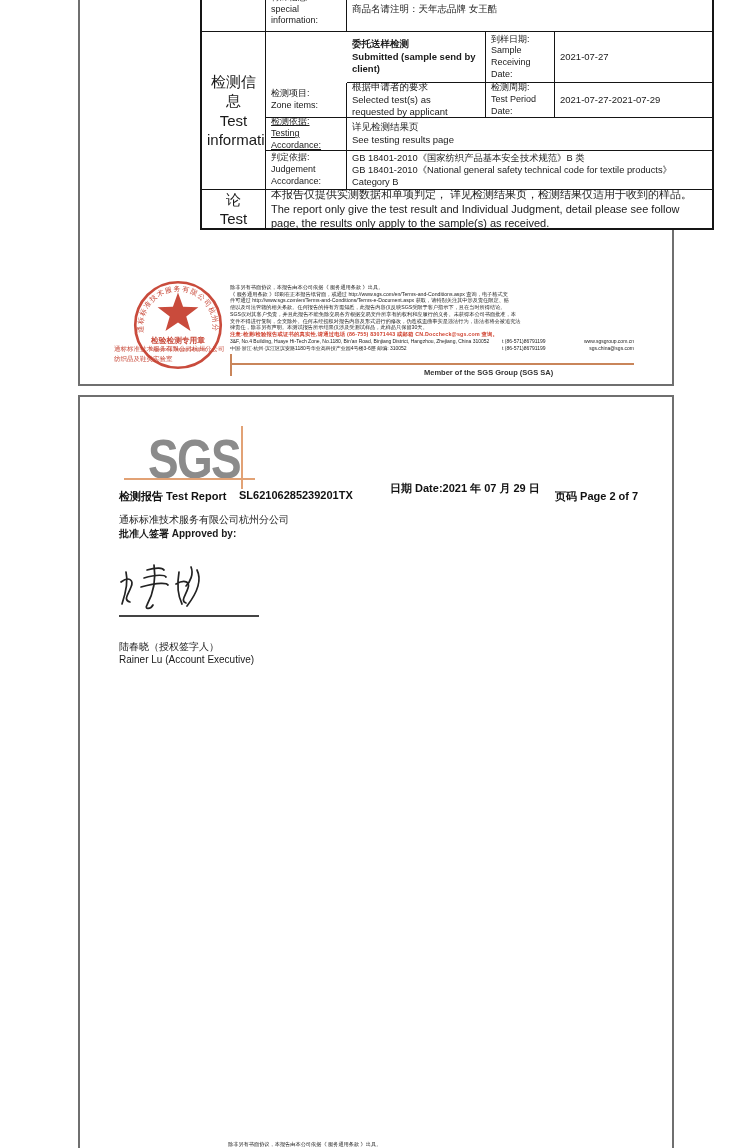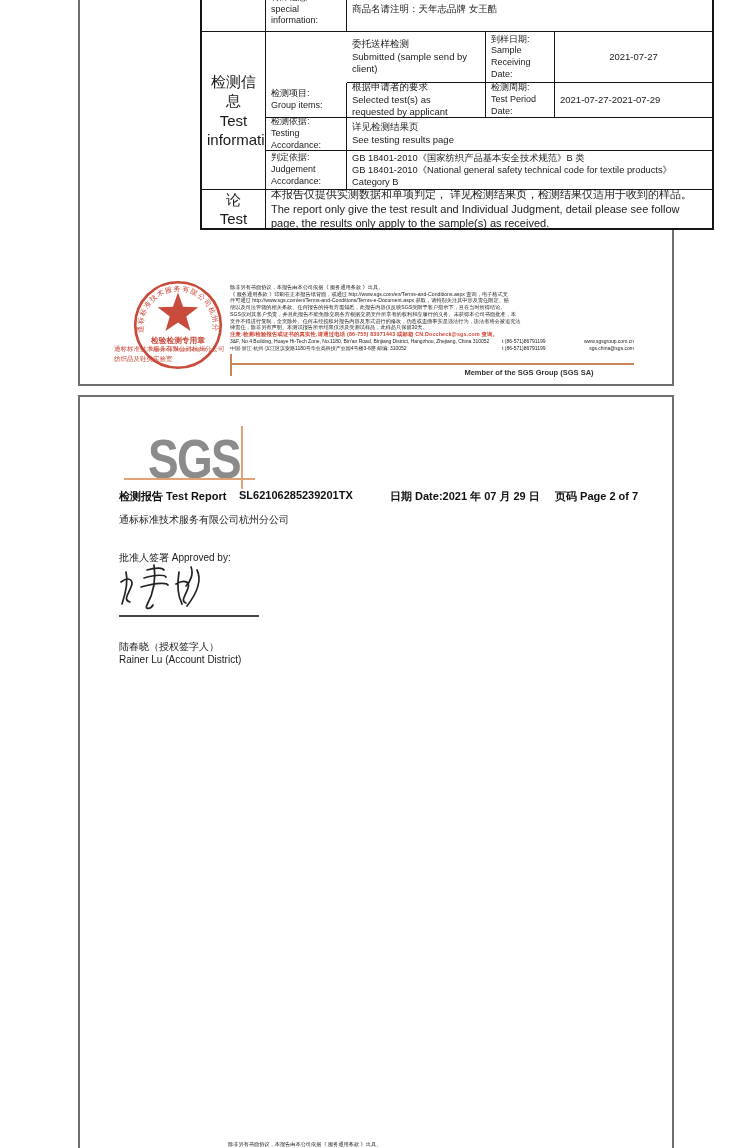--- a/index.html
+++ b/index.html
@@ -19,39 +19,39 @@
         padding:2px 5px;display:flex;flex-direction:column;justify-content:center;
         overflow:hidden;}
   .no-br{border-right:none;}
   .no-bb{border-bottom:none;}
   .lab{font-size:9px;line-height:1.3;white-space:pre-line;}
   .val{font-size:9.5px;line-height:1.32;white-space:pre-line;}
   .hdr{text-align:center;font-size:15px;line-height:1.3;white-space:pre-line;}
   .c-empty{grid-area:1/1/2/2;}
   .c-sp-l{grid-area:1/2/2/3;}  .c-sp-v{grid-area:1/3/2/6;}
   .c-info{grid-area:2/1/6/2;}
-  .c-tt-l{grid-area:2/2/3/3;}  .c-tt-v{grid-area:2/3/3/4;}
-  .c-sd-l{grid-area:2/4/3/5;}  .c-sd-v{grid-area:2/5/3/6;text-align:center;}
+  .c-tt-l{grid-area:2/2/3/3;}  .c-tt-v{grid-area:2/3/3/4;font-weight:bold;}
+  .c-sd-l{grid-area:2/4/3/5;}  .c-sd-v{grid-area:2/5/3/6;}
   .c-ti-l{grid-area:3/2/4/3;}  .c-ti-v{grid-area:3/3/4/4;}
   .c-tp-l{grid-area:3/4/4/5;}  .c-tp-v{grid-area:3/5/4/6;}
-  .c-ta-l{grid-area:4/2/5/3;}  .c-ta-v{grid-area:4/3/5/6;}
+  .c-ta-l{grid-area:4/2/5/3;text-decoration:underline;}  .c-ta-v{grid-area:4/3/5/6;}
   .c-j-l{grid-area:5/2/6/3;}   .c-j-v{grid-area:5/3/6/6;}
   .c-cc-h{grid-area:6/1/7/2;}  .c-cc-v{grid-area:6/2/7/6;}
 
   
   .fineprint{width:404px;font-size:5.2px;line-height:6.7px;color:#222;}
   .fineprint div{white-space:nowrap;overflow:hidden;}
   .notice{color:#cf3f2c;font-weight:bold;letter-spacing:.2px;font-size:5.3px;
           white-space:nowrap;overflow:hidden;}
   .addr-row{display:flex;font-size:5px;line-height:7.5px;white-space:nowrap;overflow:hidden;}
   .addr-row .a1{width:272px;overflow:hidden;}
   .addr-row .a2{width:66px;overflow:hidden;}
   .addr-row .a3{flex:1;text-align:right;overflow:hidden;}
 
-  .member{font-size:7.5px;font-weight:600;color:#333;text-align:center;width:210px;}
+  .member{font-size:7.5px;font-weight:600;color:#333;text-align:left;width:210px;}
 
   
   .sgslogo{font-weight:bold;color:#8b8b8b;font-size:56px;line-height:1;
            letter-spacing:-2px;transform:scaleX(.82);transform-origin:left top;}
   .orange{background:#e2a275;}
   .hline2{font-size:11px;font-weight:bold;color:#111;white-space:nowrap;}
   .plain{font-size:10px;color:#1a1a1a;white-space:nowrap;}
 
   .stamp-overlay{color:#c43c2b;font-size:6.5px;line-height:1;white-space:nowrap;opacity:.92;}
   .sigline{background:#444;height:2px;}
@@ -75,21 +75,21 @@
     <div class="cell val c-tt-v">委托送样检测
 Submitted (sample send by
 client)</div>
     <div class="cell lab c-sd-l">到样日期:
 Sample
 Receiving
 Date:</div>
     <div class="cell val c-sd-v no-br">2021-07-27</div>
 
     <div class="cell lab c-ti-l">检测项目:
-Group items:</div>
+Zone items:</div>
     <div class="cell val c-ti-v">根据申请者的要求
 Selected test(s) as
 requested by applicant</div>
     <div class="cell lab c-tp-l">检测周期:
 Test Period
 Date:</div>
     <div class="cell val c-tp-v no-br">2021-07-27-2021-07-29</div>
 
     <div class="cell lab c-ta-l">检测依据:
 Testing
@@ -153,40 +153,40 @@
 </div>
 
 <div id="page2" class="page">
 
   <div class="abs sgslogo" style="left:68px;top:34px">SGS</div>
   <div class="abs orange" style="left:44px;top:81px;width:131px;height:1.6px"></div>
   <div class="abs orange" style="left:161px;top:29px;width:1.6px;height:63px"></div>
 
   <div class="abs hline2" style="left:39px;top:92px">检测报告  Test Report</div>
   <div class="abs hline2" style="left:159px;top:92px">SL62106285239201TX</div>
-  <div class="abs hline2" style="left:310px;top:92px">日期 Date:2021 年 07 月 29 日</div>
+  <div class="abs hline2" style="left:310px;top:84px">日期 Date:2021 年 07 月 29 日</div>
   <div class="abs hline2" style="left:475px;top:92px">页码 Page 2 of 7</div>
 
   <div class="abs plain" style="left:39px;top:116px">通标标准技术服务有限公司杭州分公司</div>
-  <div class="abs plain" style="left:39px;top:154px;font-weight:400">批准人签署 Approved by:</div>
+  <div class="abs plain" style="left:39px;top:130px;font-weight:700">批准人签署 Approved by:</div>
 
   <svg class="abs" style="left:37px;top:163px" width="100" height="55" viewBox="0 0 100 55">
     <g fill="none" stroke="#222" stroke-width="1.7" stroke-linecap="round" stroke-linejoin="round">
       <path d="M9 12 C11 20 9 32 5 44"></path>
       <path d="M4 22 C12 16 17 20 14 27 C11 35 6 40 13 42"></path>
       <path d="M30 10 C40 7 46 8 47 10 M27 18 C40 14 48 15 49 17 M24 27 C42 22 50 23 51 25"></path>
       <path d="M37 5 C39 18 37 32 30 45 C27 50 34 49 36 45"></path>
       <path d="M62 12 C60 24 61 36 65 44 M59 24 C68 19 73 22 71 28 C69 35 63 41 69 43"></path>
       <path d="M74 7 C77 14 73 22 69 26 M80 10 C85 20 80 33 70 46"></path>
     </g>
   </svg>
   <div class="abs sigline" style="left:39px;top:218px;width:140px"></div>
 
   <div class="abs plain" style="left:39px;top:243px">陆春晓（授权签字人）</div>
-  <div class="abs plain" style="left:39px;top:257px">Rainer Lu (Account District)</div>
+  <div class="abs plain" style="left:39px;top:257px">Rainer Lu (Account Executive)</div>
 </div>
 
 <svg class="abs" style="left:116px;top:1137px" width="112" height="112" viewBox="0 0 110 110">
   <circle cx="55" cy="55" r="42" fill="none" stroke="#c43c2b" stroke-width="2.6" opacity=".92"></circle>
 </svg>
 <div class="abs fineprint" style="left:228px;top:1141px">
   <div>除非另有书面协议，本报告由本公司依据《 服务通用条款 》出具。</div>
   <div>《 服务通用条款 》印刷在正本报告纸背面，或通过 http://www.sgs.com/en/Terms-and-Conditions.aspx 查询，电子格式文</div>
 </div>
 

